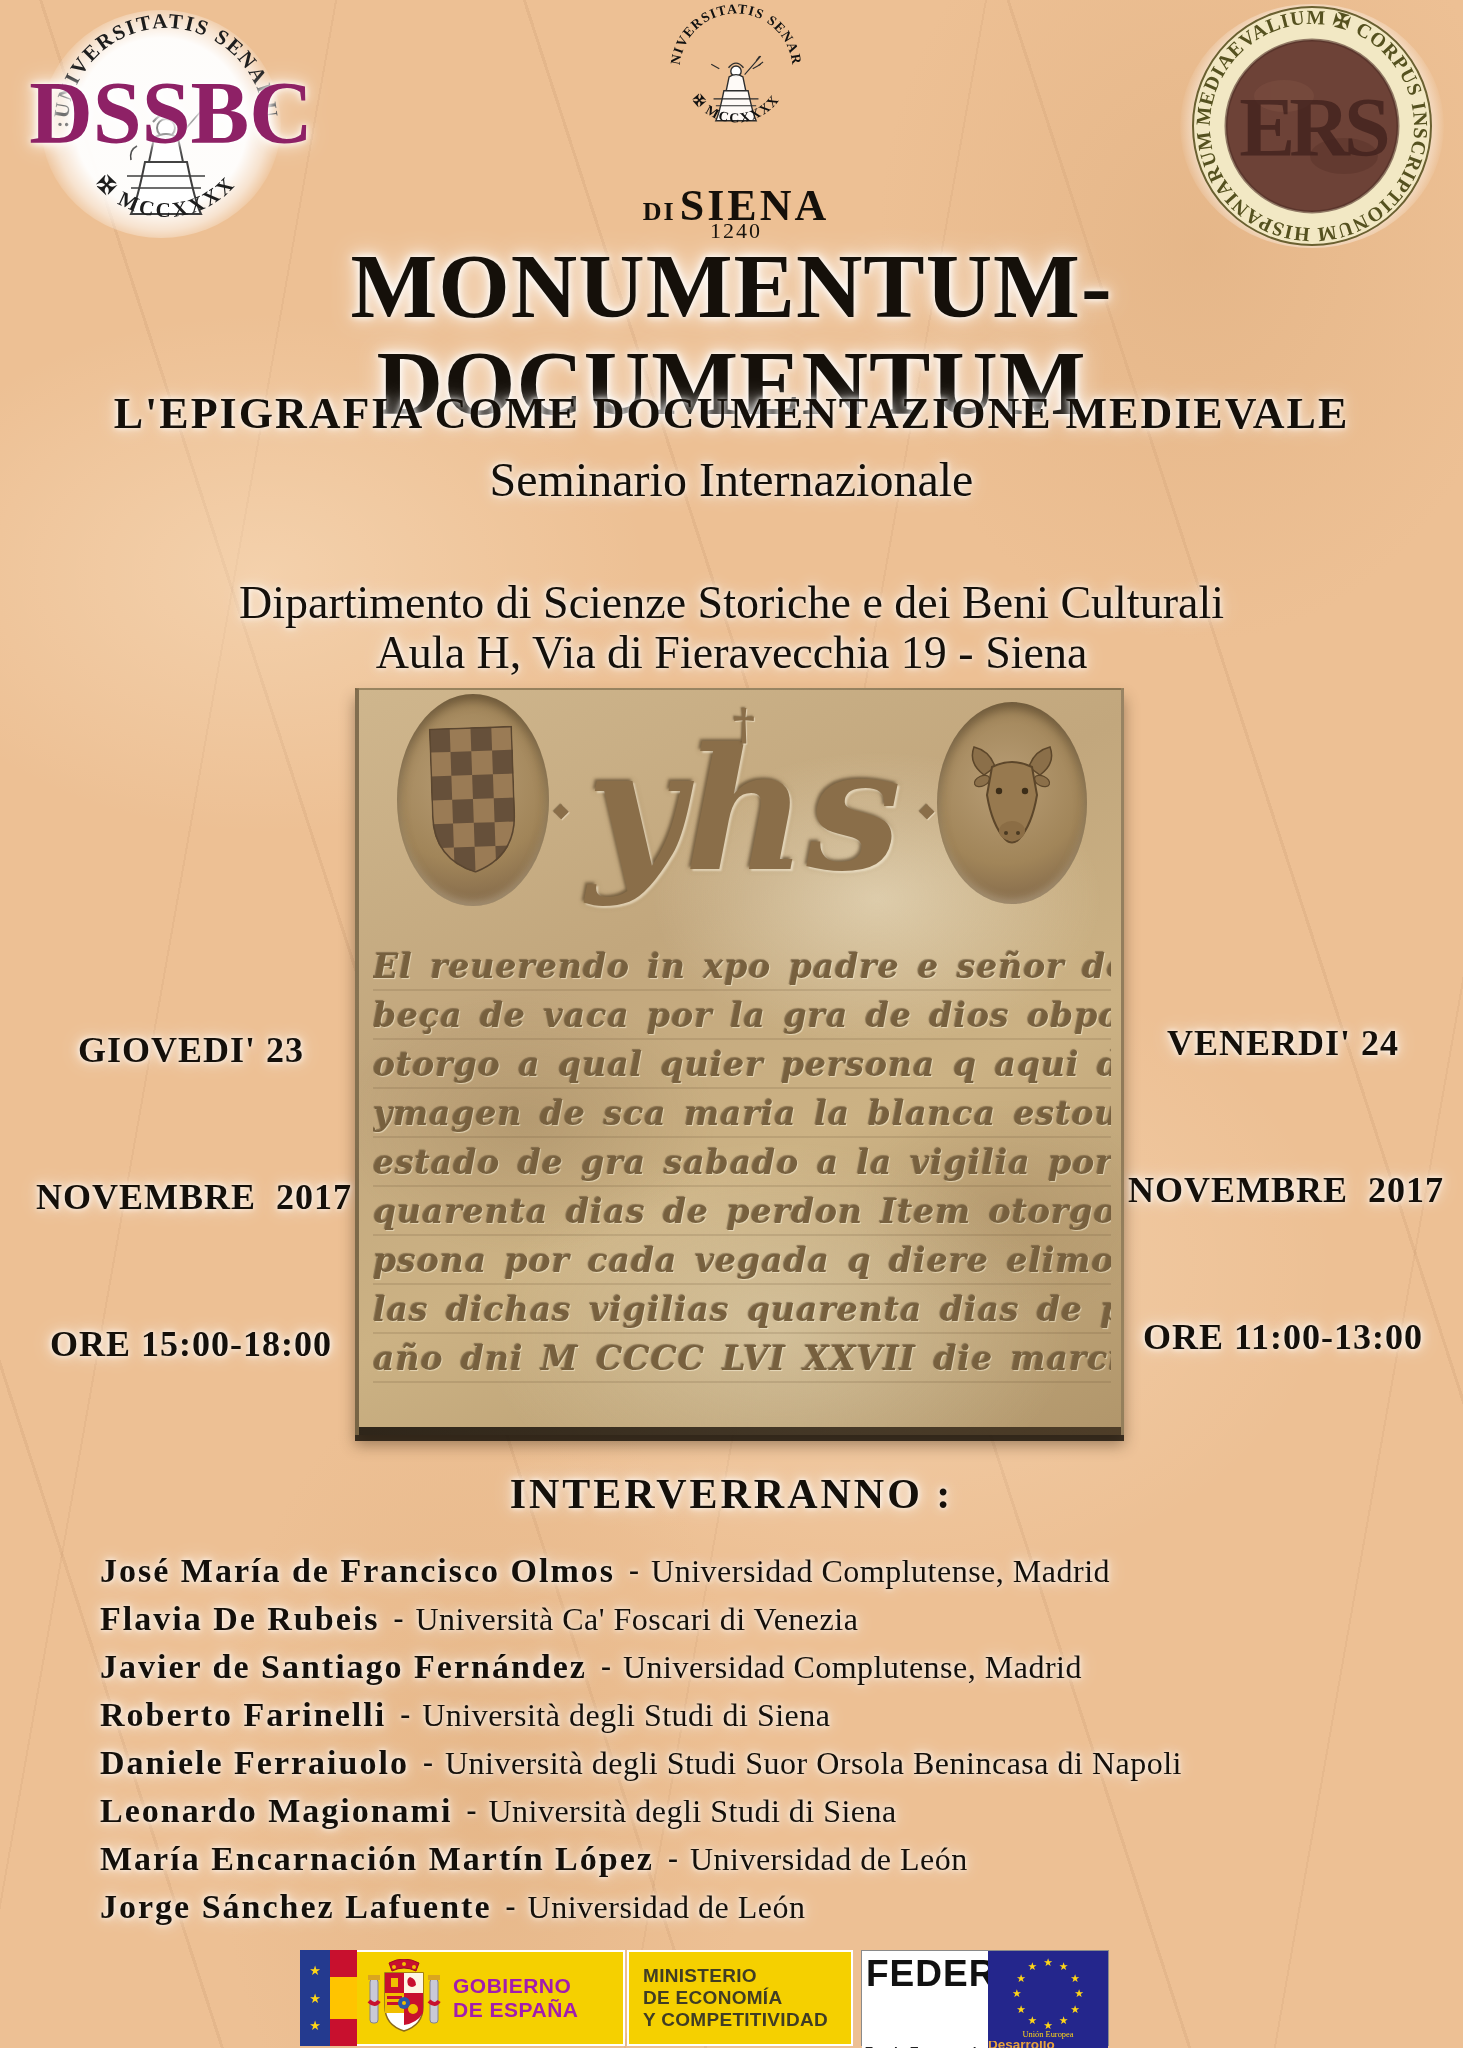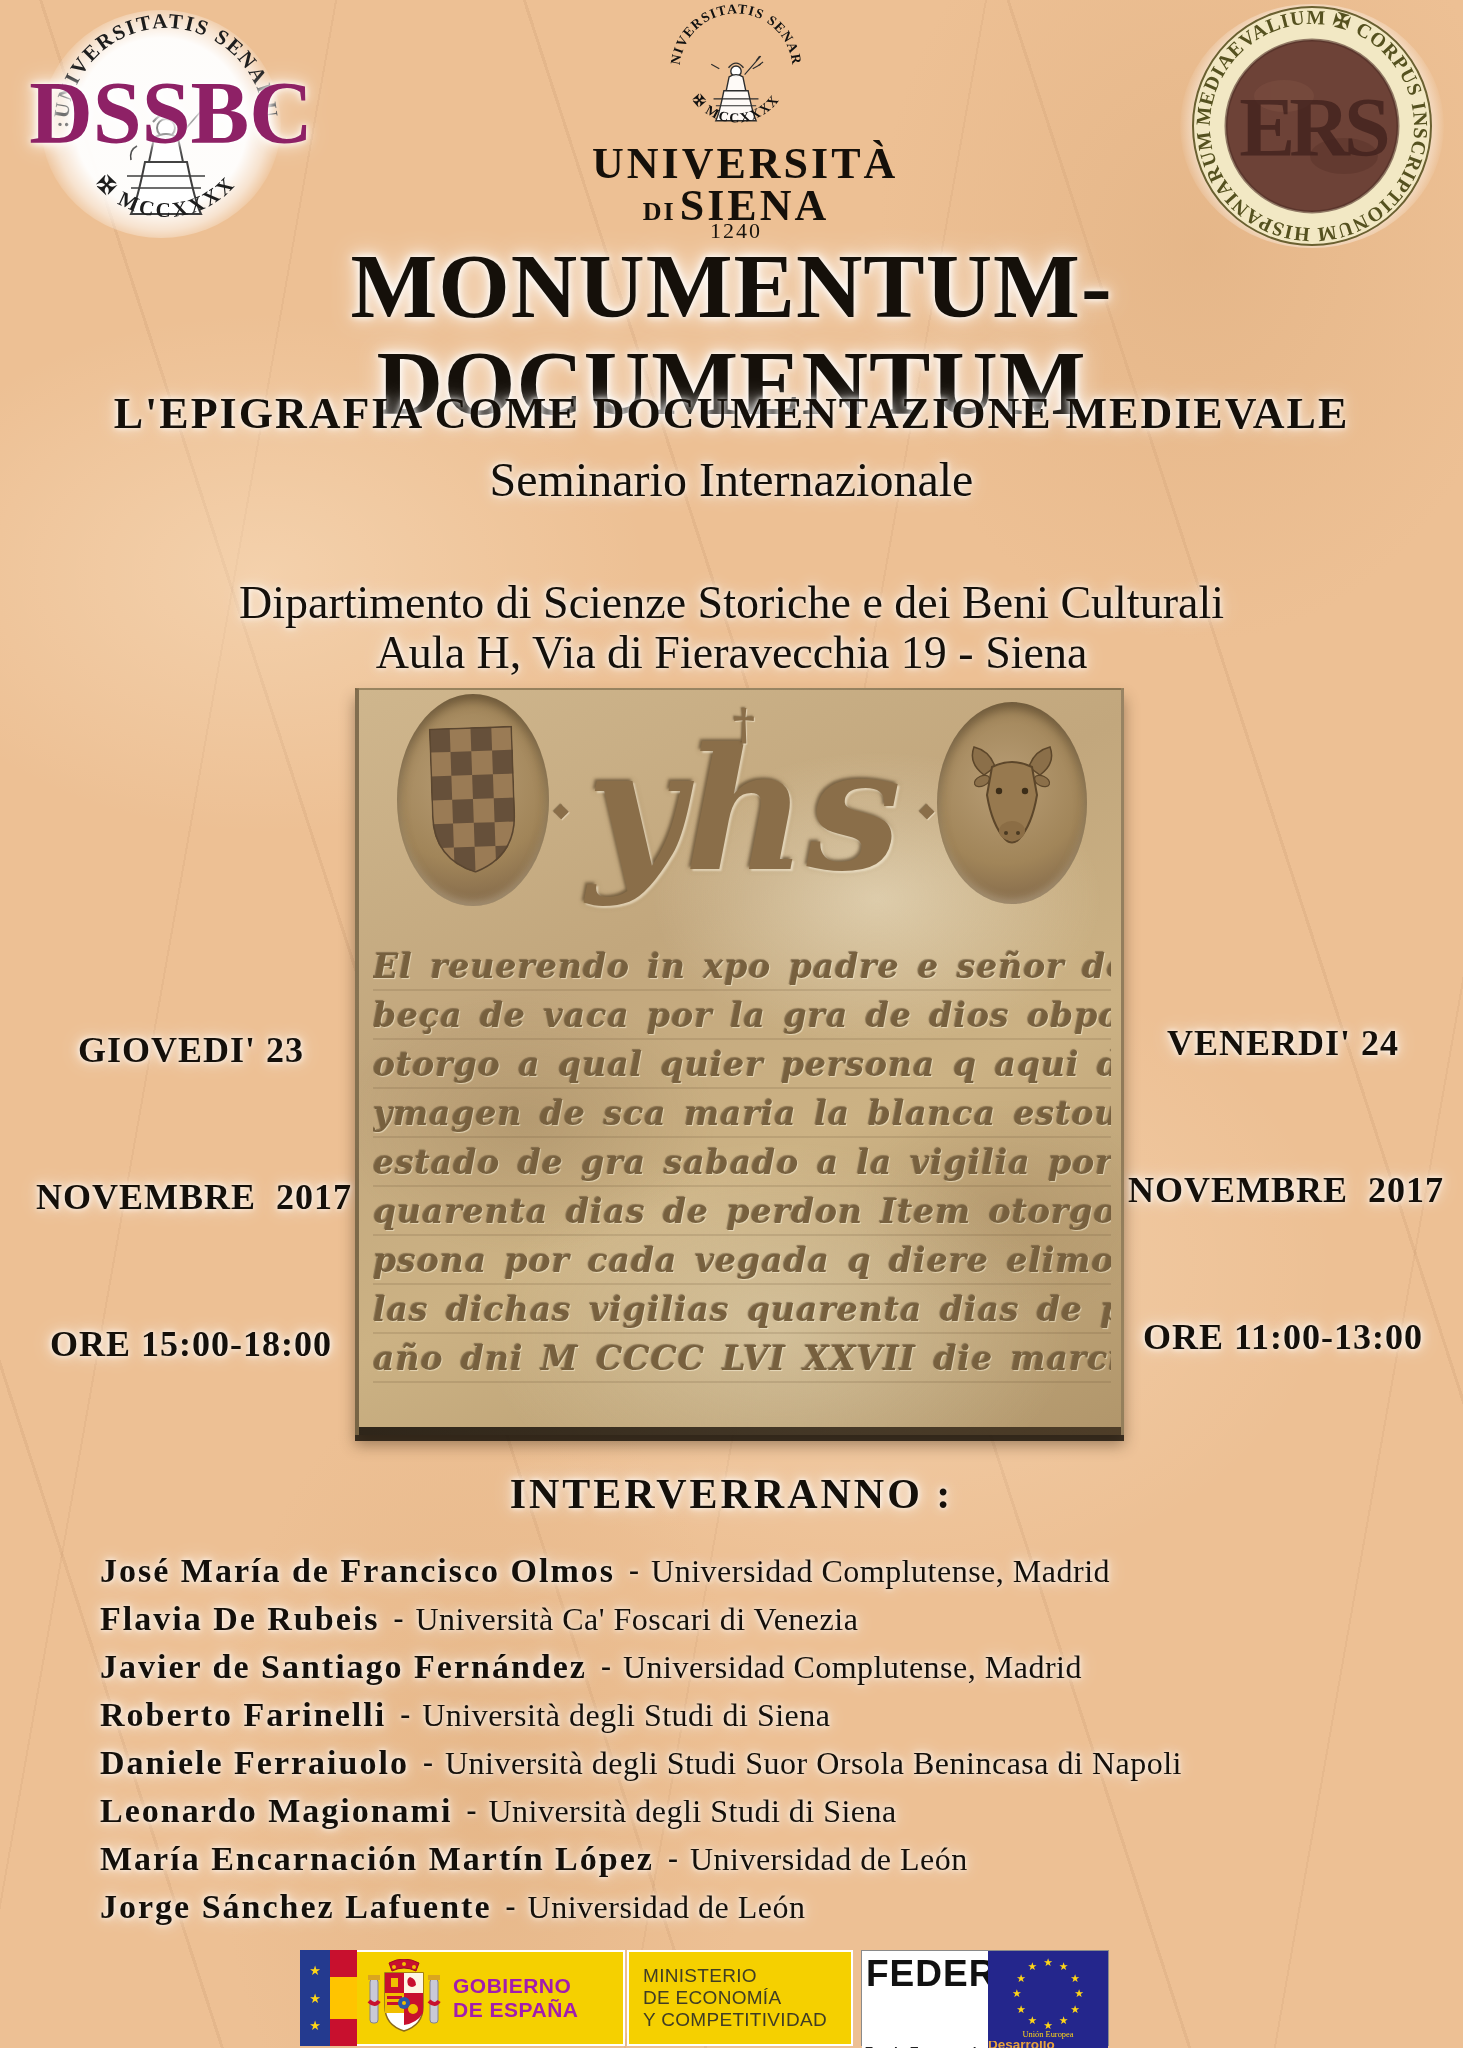--- a/index.html
+++ b/index.html
@@ -110,21 +110,21 @@
 
   
   .footer-strip{ left:300px; top:1950px; height:96px; display:flex; align-items:stretch; }
   .eu-band{ width:30px; background:#243a8f; display:flex; flex-direction:column; align-items:center; justify-content:space-evenly; }
   .eu-band .st{ color:#ffd617; font-size:13px; line-height:1; font-family:"DejaVu Sans", sans-serif;}
   .flag-band{ width:27px; display:flex; flex-direction:column;}
   .flag-band .r{ flex:28; background:#c8102e;} .flag-band .y{ flex:44; background:#ffc400;}
   .gob-box{ width:268px; background:#f5d000; border:2px solid #fff; border-left:none; display:flex; align-items:center; gap:12px; padding:0 8px 0 10px; box-sizing:border-box;}
   .gob-text{ font-family:"Liberation Sans", sans-serif; font-weight:bold; font-size:21px; line-height:24px; color:#a21caf; letter-spacing:.5px;}
   .min-box{ width:226px; background:#f5d000; border:2px solid #fff; margin-left:2px; display:flex; align-items:center; padding-left:14px; box-sizing:border-box;}
-  .min-text{ font-family:"Liberation Sans", sans-serif; font-weight:normal; font-size:19px; line-height:22px; color:#403d24; letter-spacing:.3px;}
+  .min-text{ font-family:"Liberation Sans", sans-serif; font-weight:bold; font-size:19px; line-height:22px; color:#403d24; letter-spacing:.3px;}
   .feder-box{ width:248px; margin-left:8px; background:#fff; border:1px solid #8a8a8a; display:flex; flex-direction:column; box-sizing:border-box;}
   .feder-top{ flex:1; display:flex;}
   .feder-left{ width:126px; display:flex; flex-direction:row; align-items:flex-end; padding:4px 6px 0 4px; box-sizing:border-box;}
   .feder-title{ font-family:"Liberation Sans", sans-serif; font-weight:bold; font-size:37px; color:#111; line-height:1; align-self:flex-start; letter-spacing:1px;}
   .feder-tag{ font-family:"Liberation Sans", sans-serif; font-style:italic; font-size:11.5px; color:#6f6f6f; line-height:14px; text-align:right; margin-top:6px;}
   .feder-flag{ flex:1; background:#24268c; position:relative;}
   .feder-strip{ height:21px; display:flex; font-family:"Liberation Sans", sans-serif; font-weight:bold; font-size:13.5px;}
   .strip-l{ width:126px; background:#fff; color:#222; display:flex; align-items:center; justify-content:flex-end; padding-right:4px; box-sizing:border-box;}
   .strip-r{ flex:1; background:#24268c; color:#e8a33d; display:flex; align-items:center; justify-content:center;}
 </style>
@@ -174,21 +174,20 @@
         <path d="M140 128 L168 96 M160 104 l6 -8 M164 112 l8 -6" fill="none" stroke-width="2"></path>
         <path d="M82 110 l14 8 M168 110 l-14 8" fill="none" stroke-width="2"></path>
       </g>
       <text font-size="24" font-weight="bold" fill="#111" letter-spacing="2">
         <textPath href="#arcTopC" startOffset="50%" text-anchor="middle">S:UNIVERSITATIS SENARUM</textPath>
       </text>
       <text font-size="24" font-weight="bold" fill="#111" letter-spacing="3">
         <textPath href="#arcBotC" startOffset="50%" text-anchor="middle">✠ MCCXXXX</textPath>
       </text>
     </svg>
-    <div class="abs siena-name1">UNIVERSITÀ</div>
     <div class="abs siena-name2">
       <span class="small">DI</span>
       <span class="big">SIENA</span>
     </div>
     <div class="abs siena-year">1240</div>
   </div>
 
   <div class="abs cihm-wrap">
     <div class="abs seal-glow" style="left:2px; top:0; width:264px; height:244px;"></div>
     <svg class="abs" style="left:6px; top:2;" width="256" height="240" viewBox="0 0 256 240">

